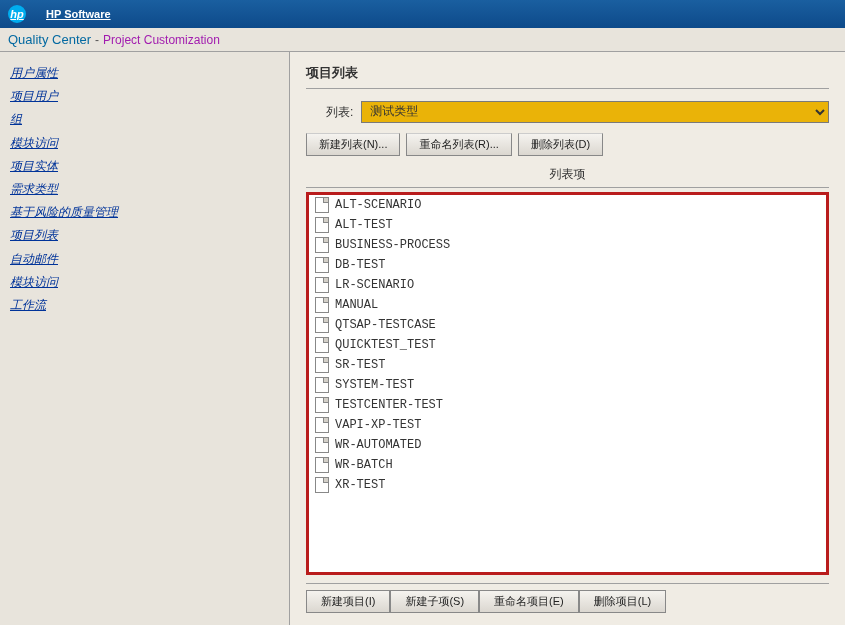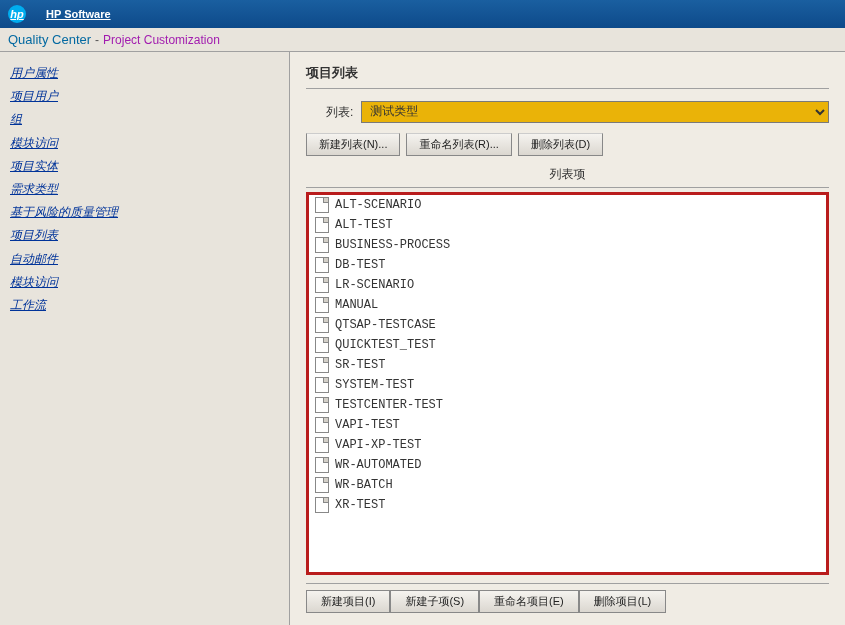--- a/index.html
+++ b/index.html
@@ -310,24 +310,20 @@
         <div class="list-item">
           <span class="file-icon"></span>
           <span>SYSTEM-TEST</span>
         </div>
         <div class="list-item">
           <span class="file-icon"></span>
           <span>TESTCENTER-TEST</span>
         </div>
         <div class="list-item">
           <span class="file-icon"></span>
-          <span>VAPI-TEST</span>
-        </div>
-        <div class="list-item">
-          <span class="file-icon"></span>
           <span>VAPI-XP-TEST</span>
         </div>
         <div class="list-item">
           <span class="file-icon"></span>
           <span>WR-AUTOMATED</span>
         </div>
         <div class="list-item">
           <span class="file-icon"></span>
           <span>WR-BATCH</span>
         </div>

